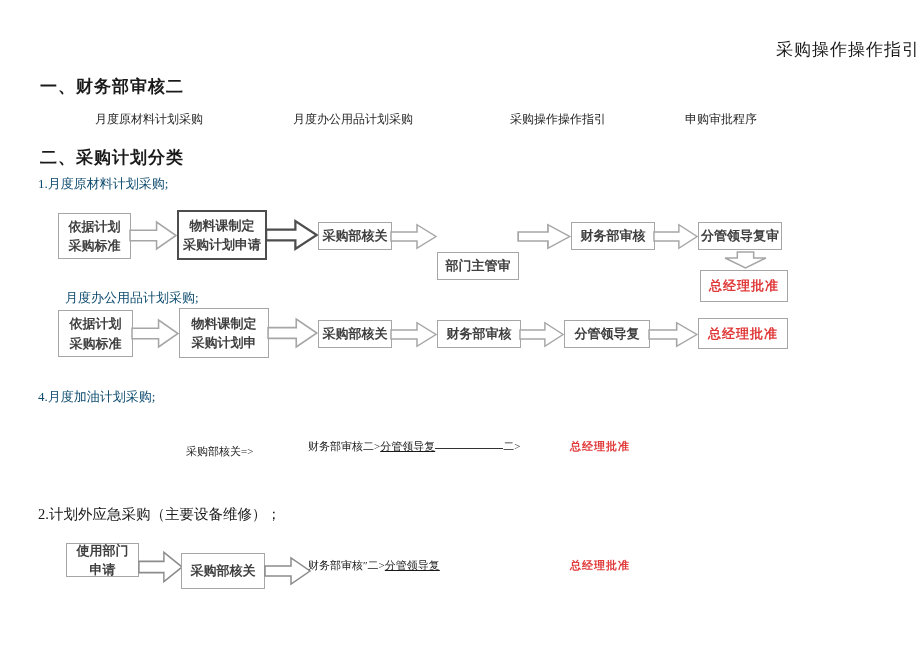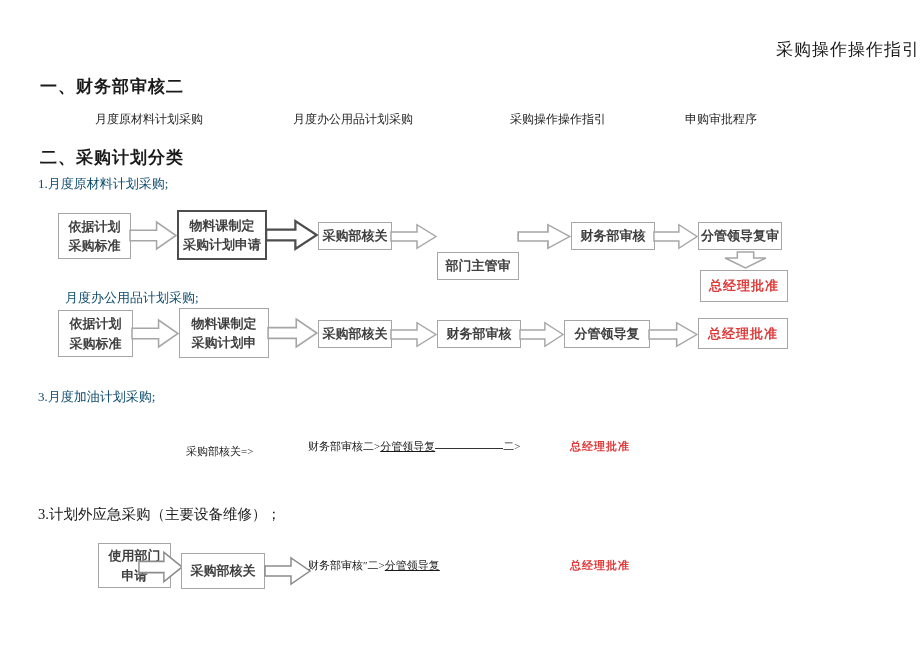--- a/index.html
+++ b/index.html
@@ -105,29 +105,29 @@
   <div class="fbox" style="left:437px;top:320px;width:84px;height:28px;">财务部审核</div>
   <svg class="arr" style="left:519px;top:321px;" width="46" height="27" viewBox="0 0 48 30" preserveAspectRatio="none">
       <use href="#rarrow"></use>
     </svg>
   <div class="fbox" style="left:564px;top:320px;width:86px;height:28px;">分管领导复</div>
   <svg class="arr" style="left:648px;top:321px;" width="51" height="27" viewBox="0 0 48 30" preserveAspectRatio="none">
       <use href="#rarrow"></use>
     </svg>
   <div class="fbox red" style="left:698px;top:318px;width:90px;height:31px;">总经理批准</div>
 
-  <div class="caption" style="left:38px;top:388px;">3.月度加油计划采购;</div>
+  <div class="caption" style="left:38px;top:388px;">4.月度加油计划采购;</div>
 
   <div class="inline-flow" style="left:186px;top:444px;">采购部核关=&gt;</div>
   <div class="inline-flow" style="left:308px;top:439px;"><span>财务部审核二&gt;</span><span class="u">分管领导复</span><span class="uext"></span><span>二&gt;</span></div>
   <div class="inline-flow redtext" style="left:570px;top:439px;">总经理批准</div>
 
-  <div class="caption-lg" style="left:38px;top:505px;">3.计划外应急采购（主要设备维修）；</div>
+  <div class="caption-lg" style="left:38px;top:505px;">2.计划外应急采购（主要设备维修）；</div>
 
-  <div class="fbox" style="left:66px;top:543px;width:73px;height:45px;margin-left:32px;">使用部门
+  <div class="fbox" style="left:66px;top:543px;width:73px;height:34px;">使用部门
 申请</div>
   <svg class="arr mid" style="left:138px;top:550px;" width="46" height="34" viewBox="0 0 48 30" preserveAspectRatio="none">
       <use href="#rarrow"></use>
     </svg>
   <div class="fbox" style="left:181px;top:553px;width:84px;height:36px;">采购部核关</div>
   <svg class="arr mid" style="left:264px;top:556px;" width="48" height="30" viewBox="0 0 48 30" preserveAspectRatio="none">
       <use href="#rarrow"></use>
     </svg>
   <div class="inline-flow" style="left:308px;top:558px;"><span>财务部审核″二&gt;</span><span class="u">分管领导复</span></div>
   <div class="inline-flow redtext" style="left:570px;top:558px;">总经理批准</div>

